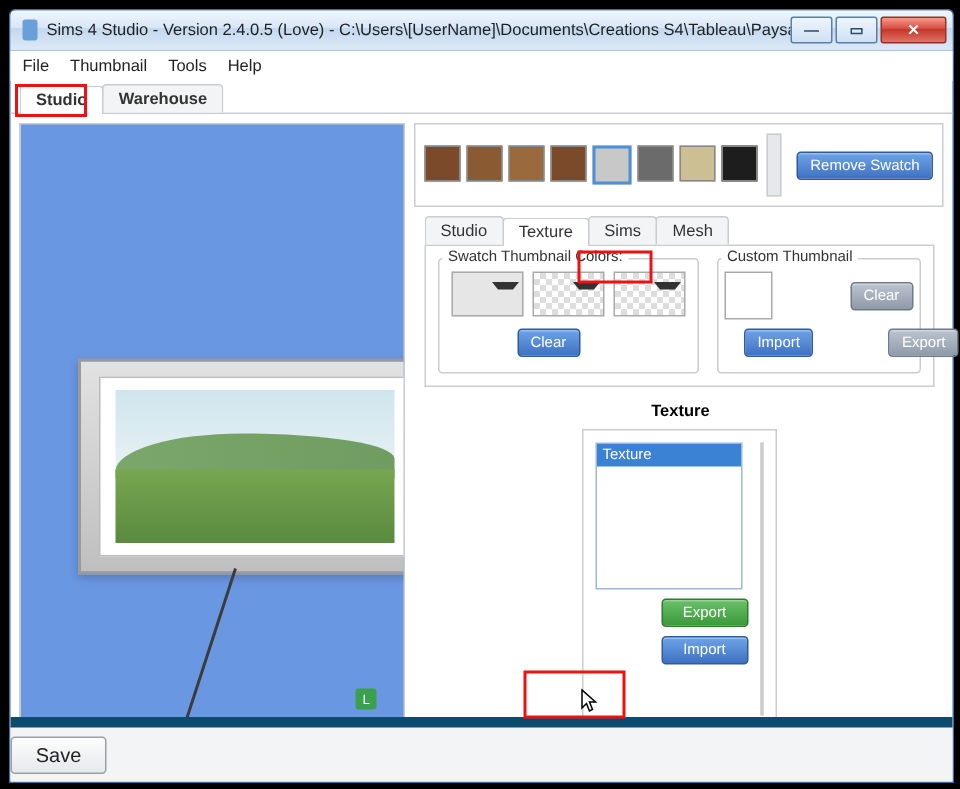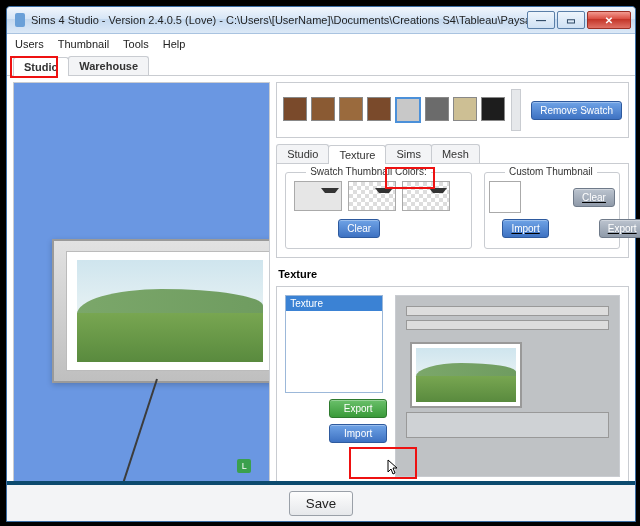--- a/index.html
+++ b/index.html
@@ -19,68 +19,68 @@
 .content{display:flex;padding:6px;gap:6px;height:404px;}
 .preview{width:308px;height:398px;border:1px solid #c9ccd1;background:#6a97e2;position:relative;overflow:hidden;}
 .frame{position:absolute;left:38px;top:156px;width:232px;height:140px;background:linear-gradient(#e2e2e2,#bfbfbf);border:2px solid #9a9a9a;box-shadow:0 2px 6px rgba(0,0,0,.2);}
 .inner{position:absolute;left:12px;top:10px;right:12px;bottom:10px;background:#fff;border:1px solid #bbb;}
 .painting{position:absolute;left:10px;top:8px;right:10px;bottom:8px;}
 .sky{position:absolute;left:0;top:0;right:0;height:55%;background:linear-gradient(#cfe5ee,#e8f2f4);}
 .mount{position:absolute;left:0;top:28%;right:0;height:30%;background:linear-gradient(90deg,#7ba76a,#6f9c60);border-radius:50% 60% 0 0/90% 60% 0 0;}
 .grass{position:absolute;left:0;bottom:0;right:0;height:48%;background:linear-gradient(#78a651,#598a3e);}
 .stick{position:absolute;left:142px;top:296px;width:2px;height:116px;background:#3c3c3c;transform:rotate(18deg);transform-origin:top;}
 .Ltag{position:absolute;right:18px;bottom:8px;width:14px;height:14px;background:#3aa04d;color:#fff;font-size:9px;display:flex;align-items:center;justify-content:center;border-radius:2px;}
-.right{flex:1;display:flex;flex-direction:column;gap:6px;}
+.right{flex:1;display:flex;flex-direction:column;gap:6px;align-items:center;}
 .swrow{display:flex;gap:6px;align-items:center;border:1px solid #c9ccd1;padding:6px;background:#fff;}
 .sw{width:22px;height:22px;border:1px solid #888;}
 .sw.sel{border:2px solid #4b90d9;}
 .btn{background:linear-gradient(#6fa3e6,#3e72c2);color:#fff;border:1px solid #2e5a9e;border-radius:3px;padding:3px 8px;font-size:10px;cursor:pointer;box-shadow:inset 0 1px 0 rgba(255,255,255,.3);margin-left:44px;}
 .btn.grn{background:linear-gradient(#6ac06a,#3a9a3a);border-color:#2e7a2e;}
 .subtabs{display:flex;border-bottom:1px solid #c9ccd1;}
 .subtab{padding:3px 10px;border:1px solid #c9ccd1;border-bottom:none;background:#f3f4f6;margin-right:-1px;border-radius:3px 3px 0 0;color:#333;}
 .subtab.active{background:#fff;position:relative;top:1px;}
 .panel{border:1px solid #c9ccd1;border-top:none;padding:8px;display:flex;gap:12px;background:#fff;}
 .group{border:1px solid #c9ccd1;border-radius:3px;padding:8px 8px 10px 8px;position:relative;background:#fff;}
-.group>.gtitle{position:absolute;top:-7px;left:20px;background:#fff;padding:0 4px;font-size:10px;color:#333;}
+.group>.gtitle{position:absolute;top:-7px;left:2px;background:#fff;padding:0 4px;font-size:10px;color:#333;}
 .swthumb{display:flex;gap:6px;}
 .dd{width:44px;height:28px;border:1px solid #aaa;background:#e6e6e6;display:flex;align-items:center;justify-content:flex-end;padding-right:2px;}
 .dd .arr{width:10px;height:10px;border-left:4px solid transparent;border-right:4px solid transparent;border-top:5px solid #333;margin-bottom:2px;}
 .dd.check{background:repeating-conic-gradient(#ddd 0 25%,#fff 0 50%) 0 0/8px 8px;}
 .custth{display:flex;flex-direction:column;align-items:center;gap:6px;}
 .thumbox{width:30px;height:30px;border:1px solid #aaa;background:#fff;}
 .cbtns{display:flex;gap:6px;}
 .texsection{display:flex;gap:8px;border:1px solid #c9ccd1;padding:8px;background:#fff;flex:1;}
 .texlist{display:flex;flex-direction:column;gap:6px;}
 .listbox{width:96px;height:96px;border:1px solid #9cb8d9;background:#fff;}
 .listhdr{background:#3b82d4;color:#fff;font-size:10px;padding:2px 4px;}
 .texprev{flex:1;border:1px solid #c9ccd1;background:#bfc2c5;position:relative;overflow:hidden;}
 .tp-bar{position:absolute;left:10px;right:10px;height:8px;background:#ddd;border:1px solid #999;}
 .tp-paint{position:absolute;left:14px;top:46px;width:108px;height:62px;border:2px solid #999;background:#fff;}
-.footer{position:absolute;left:0;right:0;bottom:0;height:36px;border-top:4px solid #0c4a6e;display:flex;align-items:center;justify-content:center;gap:8px;padding:0 0;background:#f3f4f6;}
+.footer{position:absolute;left:0;right:0;bottom:0;height:36px;border-top:7px solid #0c4a6e;display:flex;align-items:center;justify-content:space-between;gap:8px;padding:0 0;background:#f3f4f6;}
 .fbtn{min-width:64px;padding:4px 14px;border:1px solid #9aa0a8;border-radius:3px;background:linear-gradient(#fdfdfd,#e6e8eb);color:#222;cursor:pointer;}
 .hi{position:absolute;border:2px solid #e11;pointer-events:none;}
 .cursor{position:absolute;width:14px;height:18px;pointer-events:none;}
 .cursor svg{width:14px;height:18px;}
 </style>
 </head>
 <body>
 
 <div class="stage">
  <div class="win">
   <div class="titlebar">
     <div class="ticon"></div>
     <div class="ttxt">Sims 4 Studio - Version 2.4.0.5  (Love)    - C:\Users\[UserName]\Documents\Creations S4\Tableau\Paysage sims 4\paint_paysageWillow.package</div>
     <div class="winbtns">
       <div class="winbtn">—</div>
       <div class="winbtn">▭</div>
       <div class="winbtn close">✕</div>
     </div>
   </div>
   <div class="menubar">
-    <span>Users</span>
+    <span>File</span>
     <span>Thumbnail</span>
     <span>Tools</span>
     <span>Help</span>
   </div>
   <div class="tabs">
     <div class="tab active">Studio</div>
     <div class="tab">Warehouse</div>
   </div>
 
   <div class="content">
@@ -132,21 +132,21 @@
                     <div class="arr"></div>
                   </div>
               <div class="dd check">
                     <div class="arr"></div>
                   </div>
             </div>
             <div style="margin-top:8px;">
               <button class="btn">Clear</button>
             </div>
           </div>
-          <div class="group" style="width:118px;text-decoration:underline;">
+          <div class="group" style="width:118px;">
             <div class="gtitle">Custom Thumbnail</div>
             <div class="custth">
               <div style="display:flex;gap:8px;align-items:center;">
                 <div class="thumbox"></div>
                 <button class="btn" style="background:linear-gradient(#bcc4cf,#8f9aa9);border-color:#6f7a89;">Clear</button>
               </div>
               <div class="cbtns">
                 <button class="btn">Import</button>
                 <button class="btn" style="background:linear-gradient(#bcc4cf,#8f9aa9);border-color:#6f7a89;">Export</button>
               </div>

